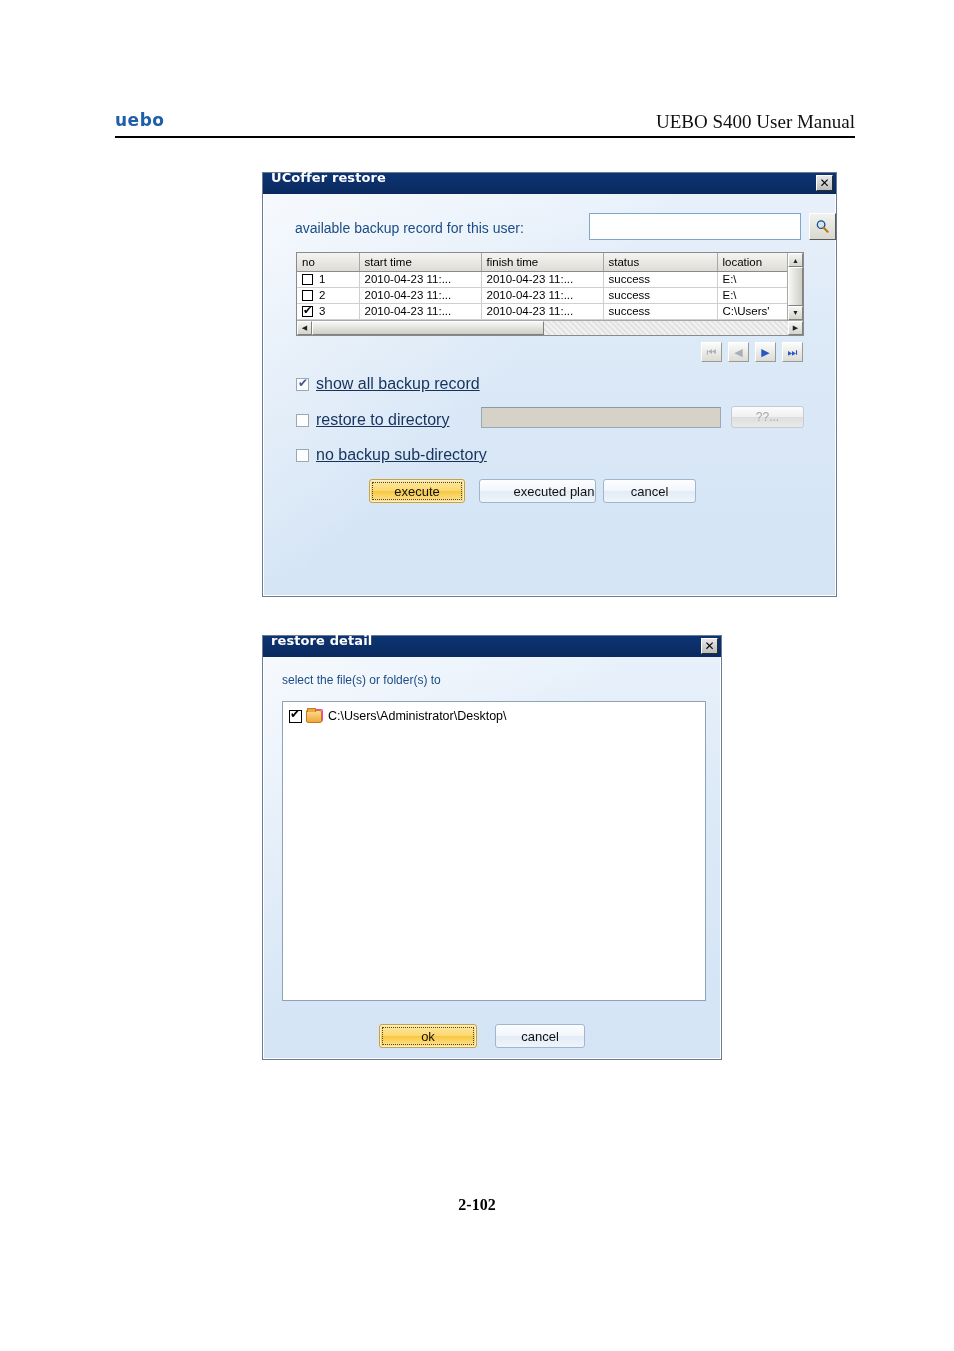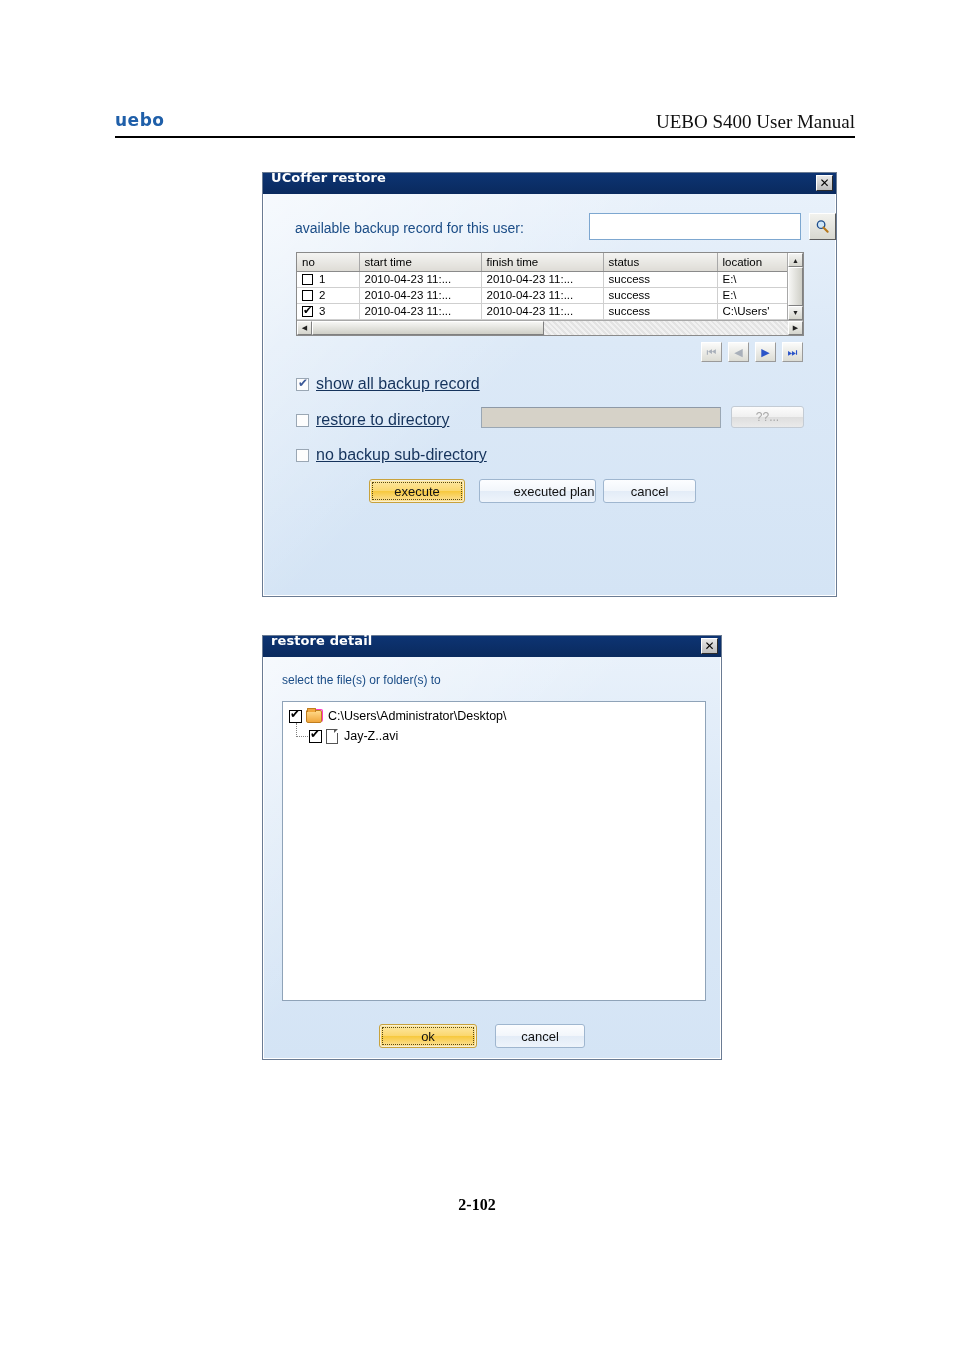--- a/index.html
+++ b/index.html
@@ -407,25 +407,20 @@
   <div class="d2-body">
     <div class="d2-label">select the file(s) or folder(s) to</div>
 
     <div class="tree-box">
       <div id="tree-body">
           <div class="tree-node">
             <span class="tcb on"></span>
             <span class="ico-folder"></span>
             <span>C:\Users\Administrator\Desktop\</span>
           </div>
-          <div class="tree-node child">
-            <span class="tcb on"></span>
-            <span class="ico-file"></span>
-            <span>Jay-Z..avi</span>
-          </div>
         </div>
     </div>
 
     <div class="btn primary" id="btn-ok">ok</div>
     <div class="btn" id="btn-cancel2">cancel</div>
   </div>
 </div>
 
 <div class="page-number">2-102</div>
 

